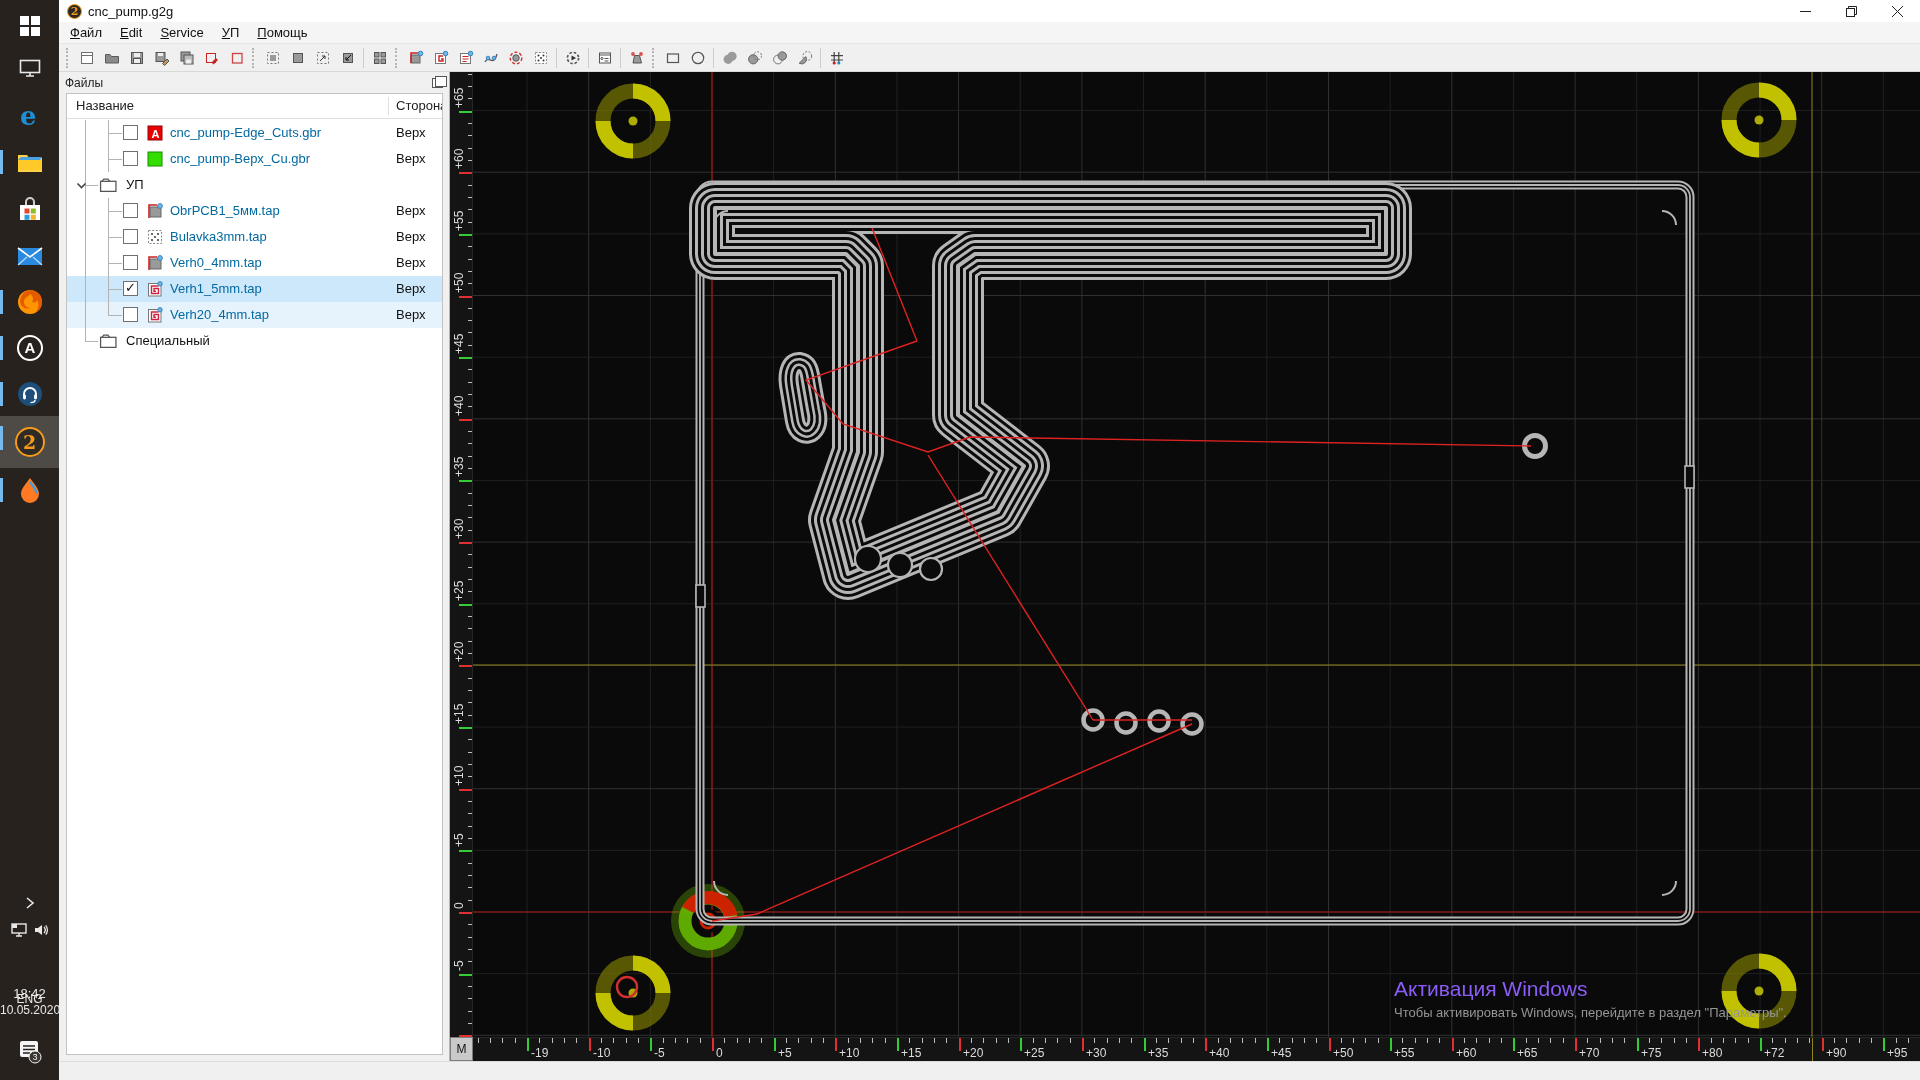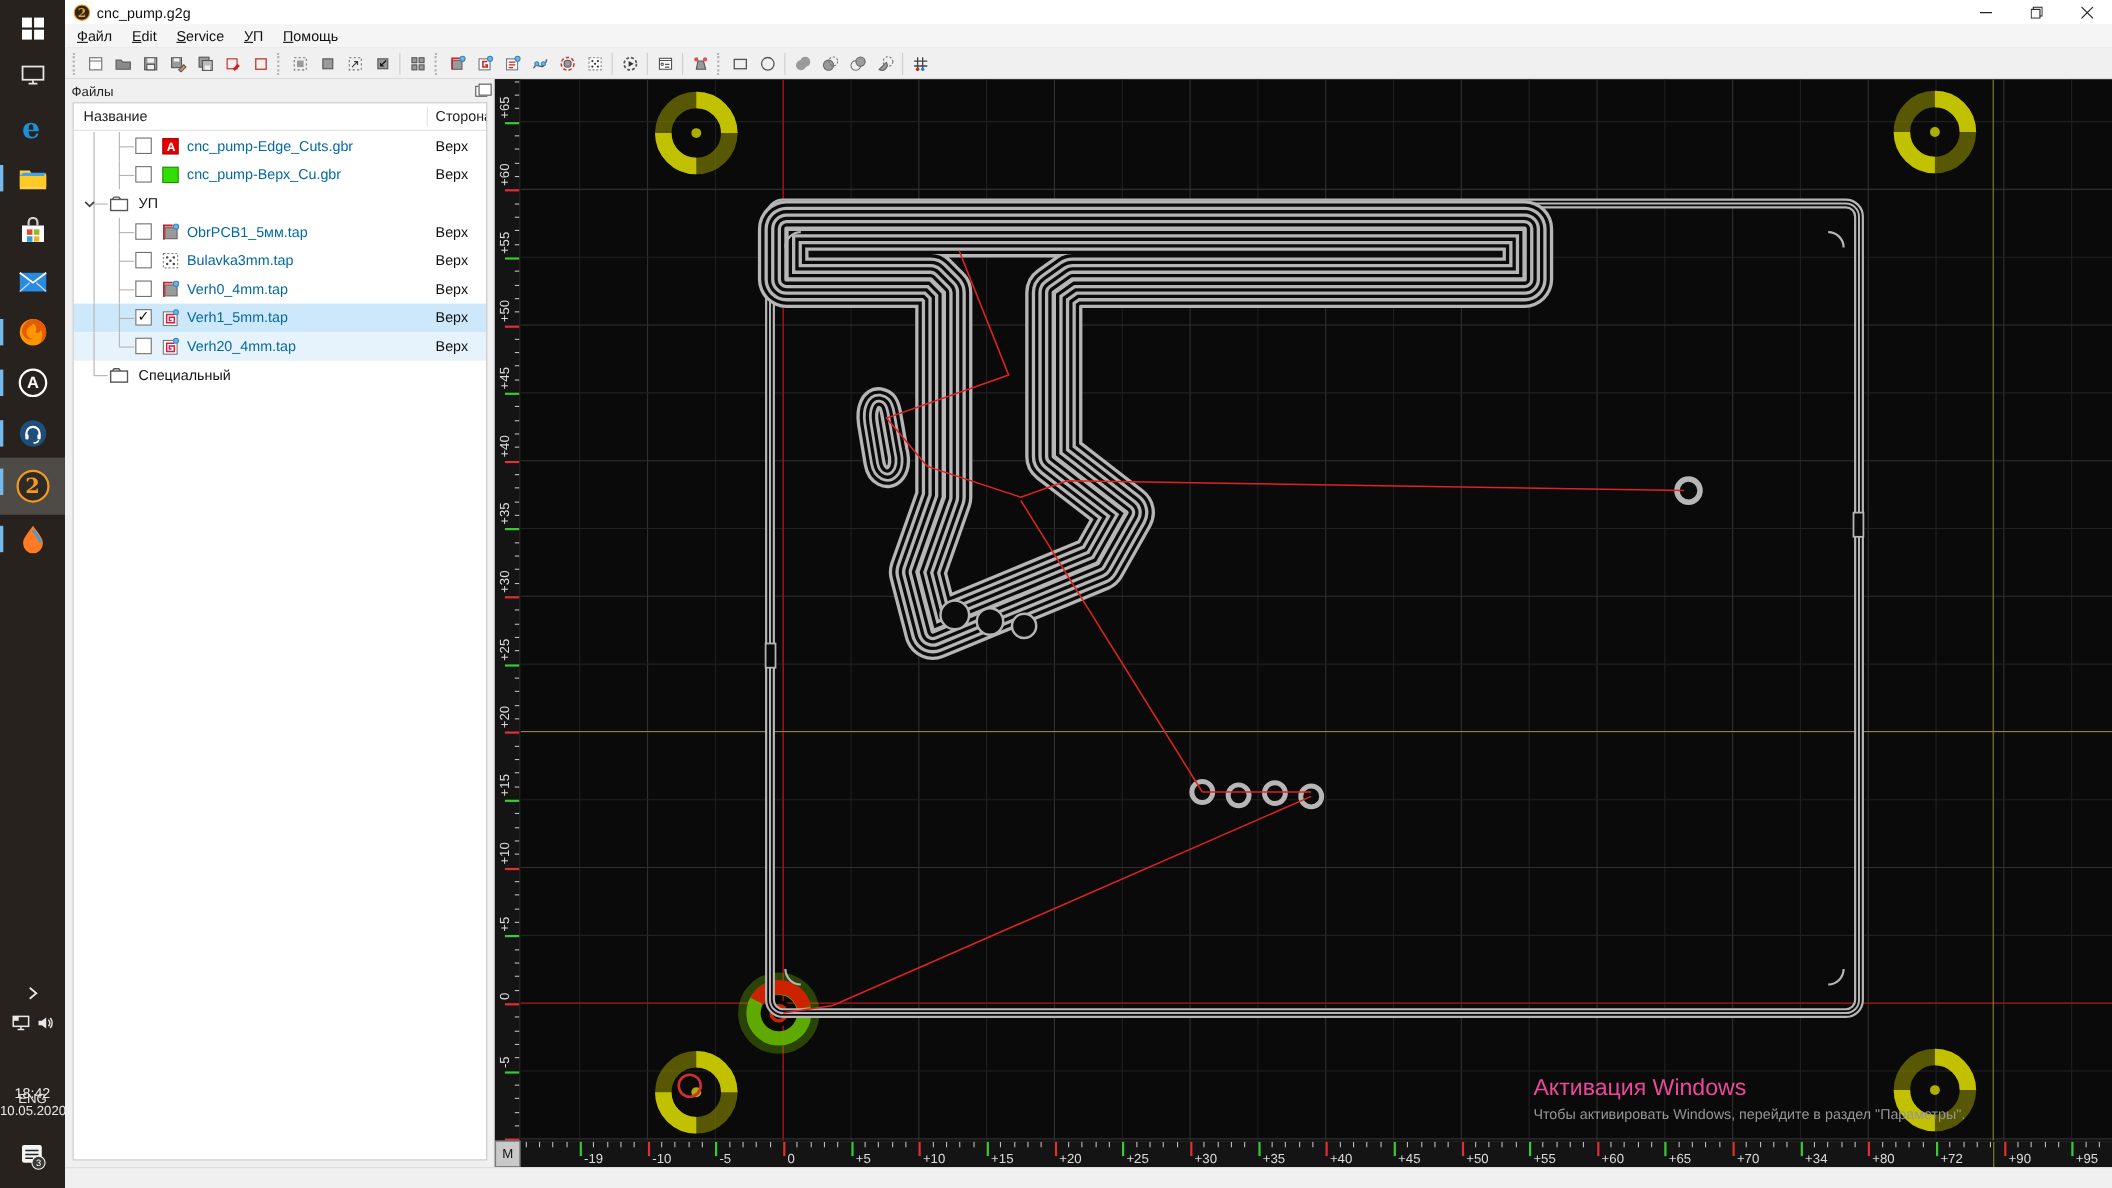--- a/index.html
+++ b/index.html
@@ -69,21 +69,21 @@
   .canvas-wrap{flex:1;position:relative;background:#0a0a0a;overflow:hidden}
   .vruler{position:absolute;left:0;top:0;bottom:24px;width:23px;background:#141414;border-right:1px solid #262626;overflow:hidden}
   .hruler{position:absolute;left:0;right:0;bottom:0;height:24px;background:#141414;border-top:1px solid #262626;overflow:hidden}
   .mbox{position:absolute;left:0;bottom:0;width:23px;height:24px;background:#c9c9c9;border:1px solid #7d7d7d;color:#111;font-size:12px;display:flex;align-items:center;justify-content:center;z-index:3}
   .tick{position:absolute}
   .rlabel{position:absolute;color:#dcdcdc;font-size:12px;white-space:nowrap}
   .vlabel{transform:rotate(-90deg);transform-origin:left top}
   .canvas{position:absolute;left:23px;top:0;right:0;bottom:24px;cursor:crosshair}
   .scene{width:100%;height:100%;display:block}
   .wm{position:absolute;left:921px;top:905px;color:#a6a6a6;pointer-events:none}
-  .wm1{font-size:21px;color:#ec4899}
+  .wm1{font-size:21px;color:#8b5cf6}
   .wm2{font-size:13px;color:#969696;margin-top:4px}
   .yline-ruler{position:absolute;top:0;bottom:0;width:1px;background:#8f851c}
 </style>
 </head>
 <body>
 
 <div class="taskbar">
   <div class="tb-btn" style="top:4px">
     <svg width="22" height="22" viewBox="0 0 22 22">
         <rect x="1" y="1" width="9" height="9" fill="#fff"></rect>
@@ -871,21 +871,21 @@
           <div class="tick" style="left: 1088px; top: 0px; width: 1px; height: 5px; background: rgb(189, 189, 189);"></div>
           <div class="tick" style="left: 1100px; top: 0px; width: 1px; height: 5px; background: rgb(189, 189, 189);"></div>
           <div class="tick" style="left: 1113px; top: 0px; width: 1px; height: 5px; background: rgb(189, 189, 189);"></div>
           <div class="tick" style="left: 1125px; top: 0px; width: 2px; height: 13px; background: rgb(224, 48, 48);"></div>
           <div class="rlabel" style="left: 1129px; top: 8px;">+70</div>
           <div class="tick" style="left: 1137px; top: 0px; width: 1px; height: 5px; background: rgb(189, 189, 189);"></div>
           <div class="tick" style="left: 1150px; top: 0px; width: 1px; height: 5px; background: rgb(189, 189, 189);"></div>
           <div class="tick" style="left: 1162px; top: 0px; width: 1px; height: 5px; background: rgb(189, 189, 189);"></div>
           <div class="tick" style="left: 1174px; top: 0px; width: 1px; height: 5px; background: rgb(189, 189, 189);"></div>
           <div class="tick" style="left: 1187px; top: 0px; width: 2px; height: 13px; background: rgb(53, 204, 53);"></div>
-          <div class="rlabel" style="left: 1191px; top: 8px;">+34</div>
+          <div class="rlabel" style="left: 1191px; top: 8px;">+75</div>
           <div class="tick" style="left: 1199px; top: 0px; width: 1px; height: 5px; background: rgb(189, 189, 189);"></div>
           <div class="tick" style="left: 1211px; top: 0px; width: 1px; height: 5px; background: rgb(189, 189, 189);"></div>
           <div class="tick" style="left: 1224px; top: 0px; width: 1px; height: 5px; background: rgb(189, 189, 189);"></div>
           <div class="tick" style="left: 1236px; top: 0px; width: 1px; height: 5px; background: rgb(189, 189, 189);"></div>
           <div class="tick" style="left: 1248px; top: 0px; width: 2px; height: 13px; background: rgb(224, 48, 48);"></div>
           <div class="rlabel" style="left: 1252px; top: 8px;">+80</div>
           <div class="tick" style="left: 1261px; top: 0px; width: 1px; height: 5px; background: rgb(189, 189, 189);"></div>
           <div class="tick" style="left: 1273px; top: 0px; width: 1px; height: 5px; background: rgb(189, 189, 189);"></div>
           <div class="tick" style="left: 1285px; top: 0px; width: 1px; height: 5px; background: rgb(189, 189, 189);"></div>
           <div class="tick" style="left: 1298px; top: 0px; width: 1px; height: 5px; background: rgb(189, 189, 189);"></div>

